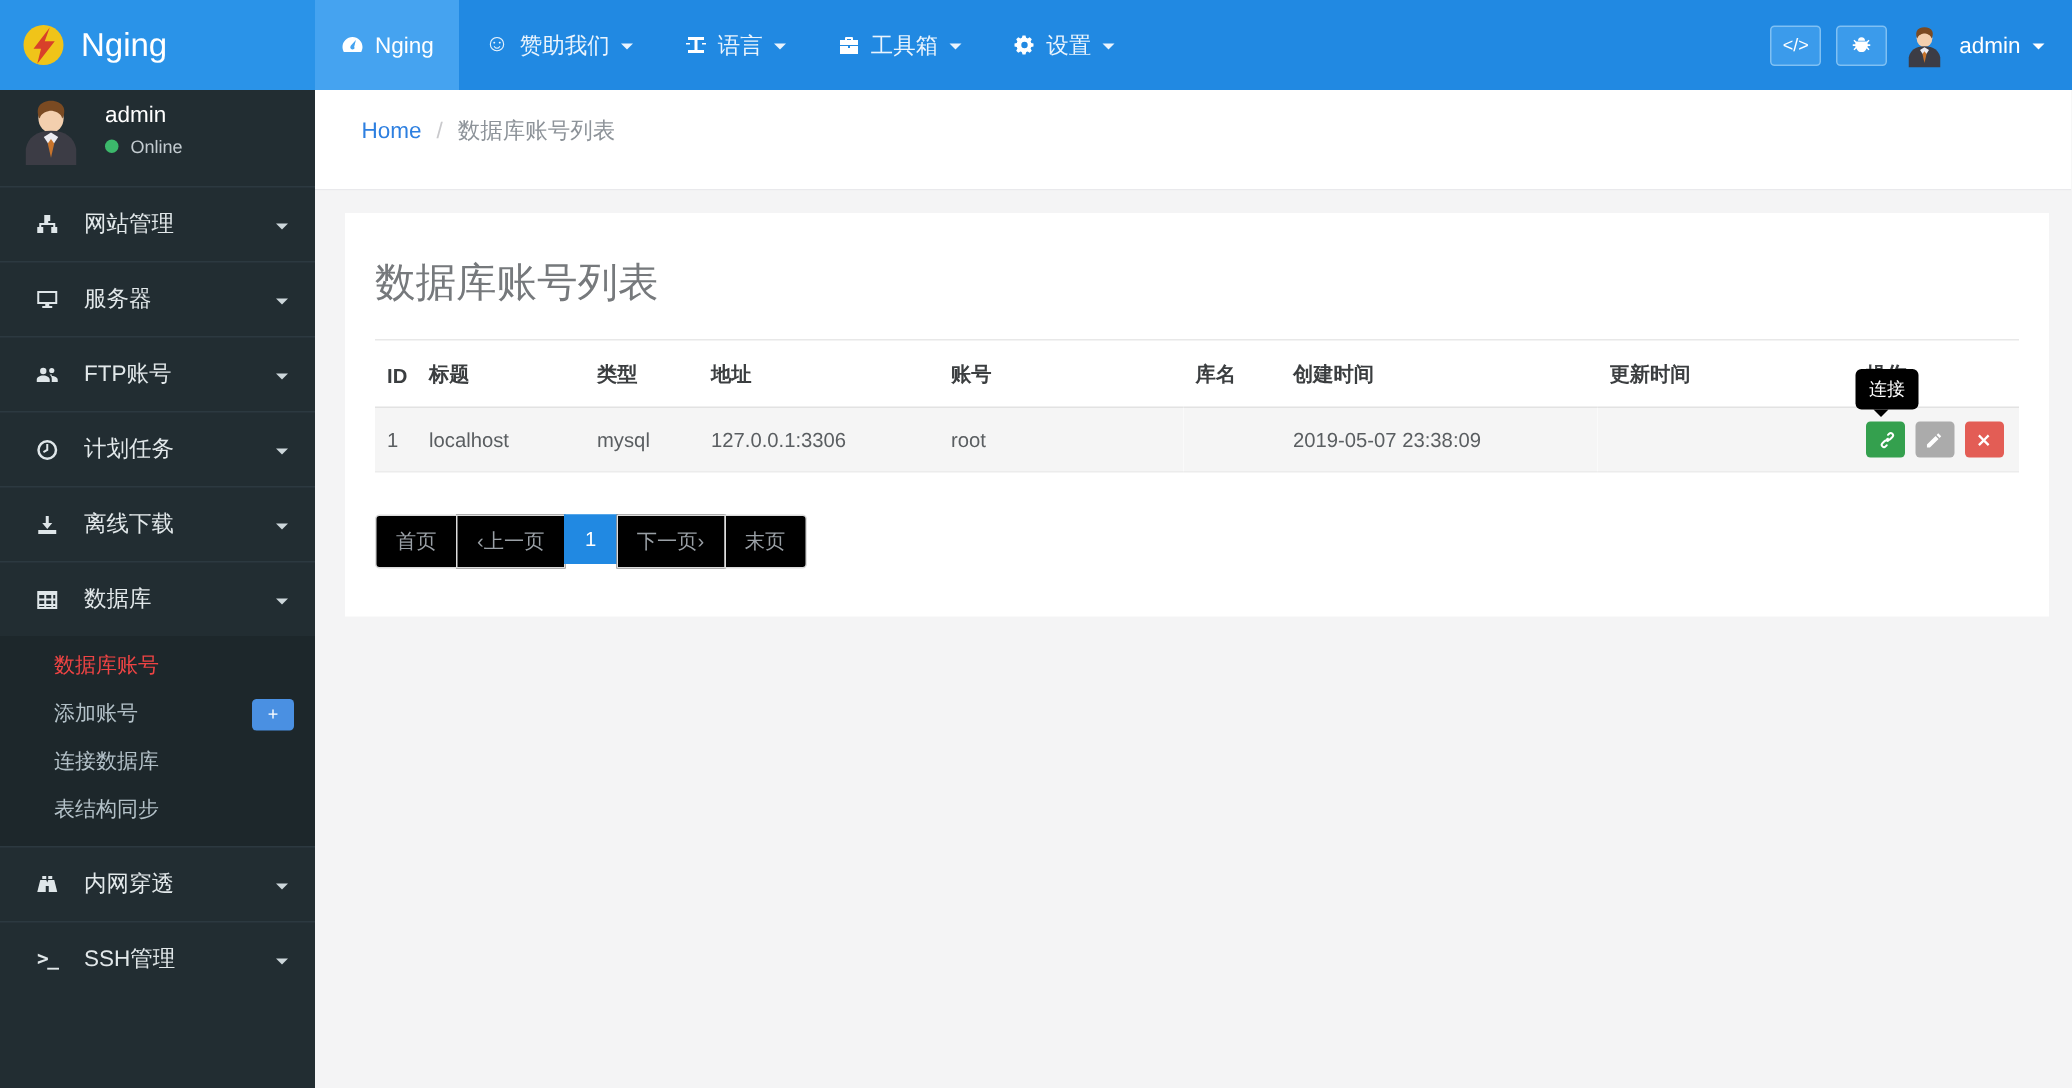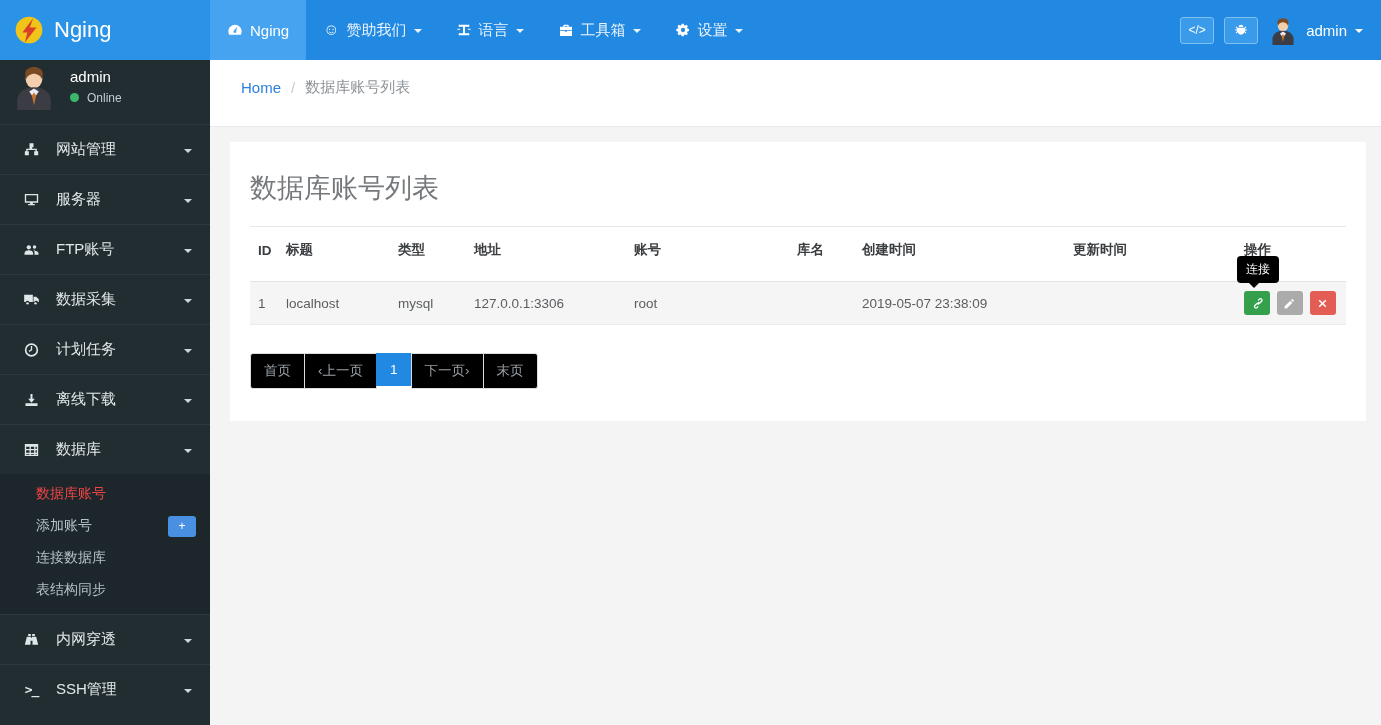--- a/index.html
+++ b/index.html
@@ -59,21 +59,21 @@
     padding-left:31px; border-bottom:1px solid #e9e9ec; font-size:15px; }
   .bc-home { color:#2d7fe0; text-decoration:none; cursor:pointer; }
   .bc-sep { color:#c9c9cc; margin:0 10px; }
   .bc-current { color:#8d9399; }
   .main-area { height:598px; background:#f4f4f5; }
   .panel { background:#fff; margin:15px 15px 0 20px; width:1136px; padding:22px 20px 32px; }
   .page-title { font-size:27px; font-weight:normal; color:#76797c; margin:6px 0 20px; }
   .panel hr { border:none; border-top:1px solid #e8e8e8; margin-bottom:2px; }
 
   table { width:100%; border-collapse:collapse; font-size:13.5px; table-layout:fixed; }
-  th { text-align:left; padding:12px 8px 22px; color:#3b3e40; font-weight:bold;
+  th { text-align:left; padding:12px 8px 12px; color:#3b3e40; font-weight:bold;
     border-bottom:1px solid #e2e2e2; white-space:nowrap; }
   td { padding:9px 8px; color:#5a5e61; background:#f5f5f5; border-bottom:1px solid #ececec;
     white-space:nowrap; overflow:hidden; }
   .actions-cell { position:relative; overflow:visible; }
   .act-btn { display:inline-flex; align-items:center; justify-content:center; width:26px;
     height:24px; border:none; border-radius:3px; margin-right:3px; cursor:pointer; color:#fff; }
   .act-btn svg { width:13px; height:13px; fill:#fff; }
   .btn-connect { background:#34a04e; }
   .btn-edit { background:#ababab; }
   .btn-delete { background:#e35d55; font-size:12px; font-weight:bold; }
@@ -206,31 +206,20 @@
     </li>
     <li class="menu-item">
       <span class="micon">
         <svg viewBox="0 0 24 24">
             <circle cx="8" cy="8" r="3.2"></circle>
             <circle cx="16.5" cy="7.5" r="2.6"></circle>
             <path d="M8 12.5c-3.5 0-6.5 1.7-6.5 4.2V19h13v-2.3c0-2.5-3-4.2-6.5-4.2zm8.5-1c-.8 0-1.5.1-2.2.3 1.5 1 2.2 2.3 2.2 3.9V19h6v-2.1c0-2.3-2.8-3.9-6-3.9z"></path>
           </svg>
       </span>
       <span>FTP账号</span>
-      <span class="caret"></span>
-    </li>
-    <li class="menu-item">
-      <span class="micon">
-        <svg viewBox="0 0 24 24">
-            <path d="M1 4h13v11H1zm14 3h4l4 4v4h-1.3a2.8 2.8 0 0 0-5.4 0H15zM3.3 15h5.4a2.8 2.8 0 0 0-5.4 0z"></path>
-            <circle cx="6" cy="17" r="1.8"></circle>
-            <circle cx="18" cy="17" r="1.8"></circle>
-          </svg>
-      </span>
-      <span>数据采集</span>
       <span class="caret"></span>
     </li>
     <li class="menu-item">
       <span class="micon">
         <svg viewBox="0 0 24 24">
             <path d="M12 2a10 10 0 1 0 0 20 10 10 0 0 0 0-20zm0 2.5a7.5 7.5 0 1 1 0 15 7.5 7.5 0 0 1 0-15zM11 6h2v6.4l-4.3 2.5-1-1.7L11 11.3z"></path>
           </svg>
       </span>
       <span>计划任务</span>
       <span class="caret"></span>

